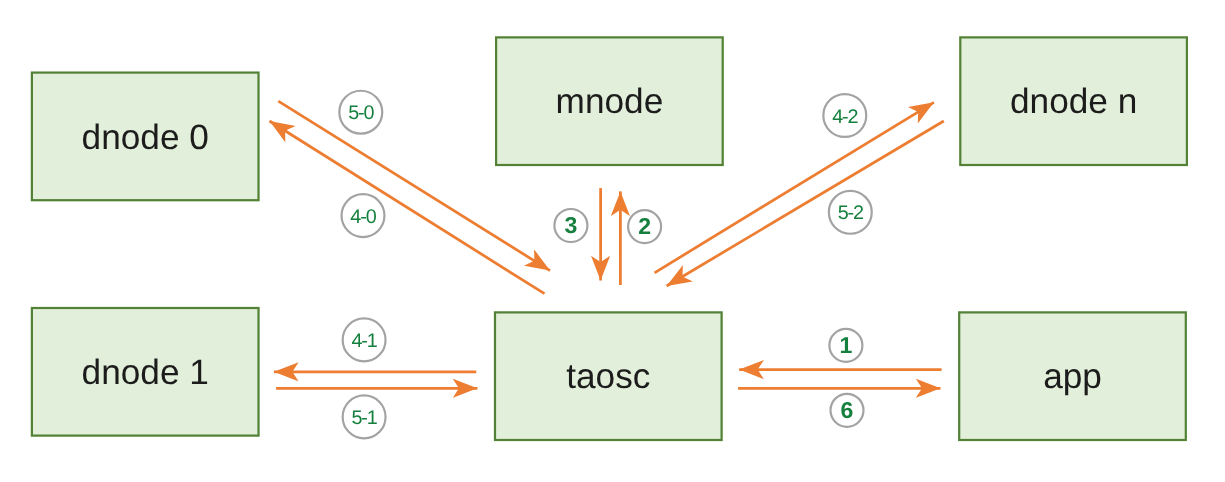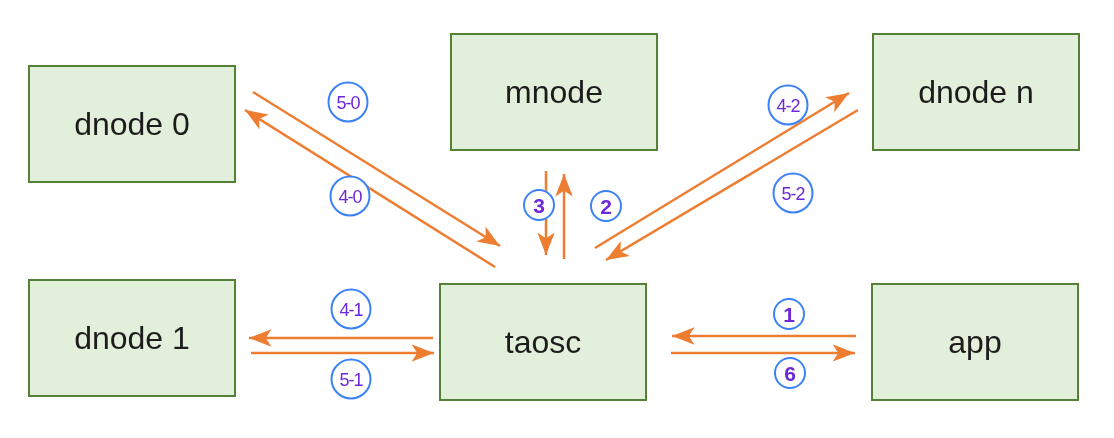--- a/index.html
+++ b/index.html
@@ -27,28 +27,27 @@
     align-items: center;
     justify-content: center;
     font-size: 32px;
     color: #1c1c1c;
   }
   .badge {
     position: absolute;
     transform: translate(-50%, -50%);
     box-sizing: border-box;
     background: #ffffff;
-    border: 2px solid #3b82f6;
+    border: 2px solid #a3a3a3;
     border-radius: 50%;
     display: flex;
     align-items: center;
     justify-content: center;
-    color: #6d28d9;
+    color: #15803d;
     line-height: 1;
-    margin-left: 20px;
   }
   .badge-lg {
     width: 41px;
     height: 41px;
     font-size: 18px;
     letter-spacing: -1px;
   }
   .badge-sm {
     width: 32px;
     height: 32px;
@@ -88,21 +87,21 @@
       <line x1="595" y1="248" x2="849" y2="93" marker-end="url(#ah)"></line>
 
       <line x1="858" y1="110" x2="606" y2="260" marker-end="url(#ah)"></line>
     </g>
   </svg>
 
   <div class="node" style="left:28px;  top:33px;margin-top:32px;">dnode 0</div>
   <div class="node" style="left:450px; top:33px;">mnode</div>
   <div class="node" style="left:872px; top:33px;">dnode n</div>
   <div class="node" style="left:28px;  top:279px;">dnode 1</div>
-  <div class="node" style="left:439px; top:283px;">taosc</div>
+  <div class="node" style="left:449px; top:283px;">taosc</div>
   <div class="node" style="left:871px; top:283px;">app</div>
 
   <div class="badge badge-sm" style="left:769px; top:314px;">1</div>
   <div class="badge badge-sm" style="left:770px; top:373px;">6</div>
   <div class="badge badge-sm" style="left:586px; top:206px;">2</div>
   <div class="badge badge-sm" style="left:519px; top:205px;">3</div>
   <div class="badge badge-lg" style="left:330px; top:196px;">4-0</div>
   <div class="badge badge-lg" style="left:328px; top:102px;">5-0</div>
   <div class="badge badge-lg" style="left:331px; top:309px;">4-1</div>
   <div class="badge badge-lg" style="left:331px; top:379px;">5-1</div>

